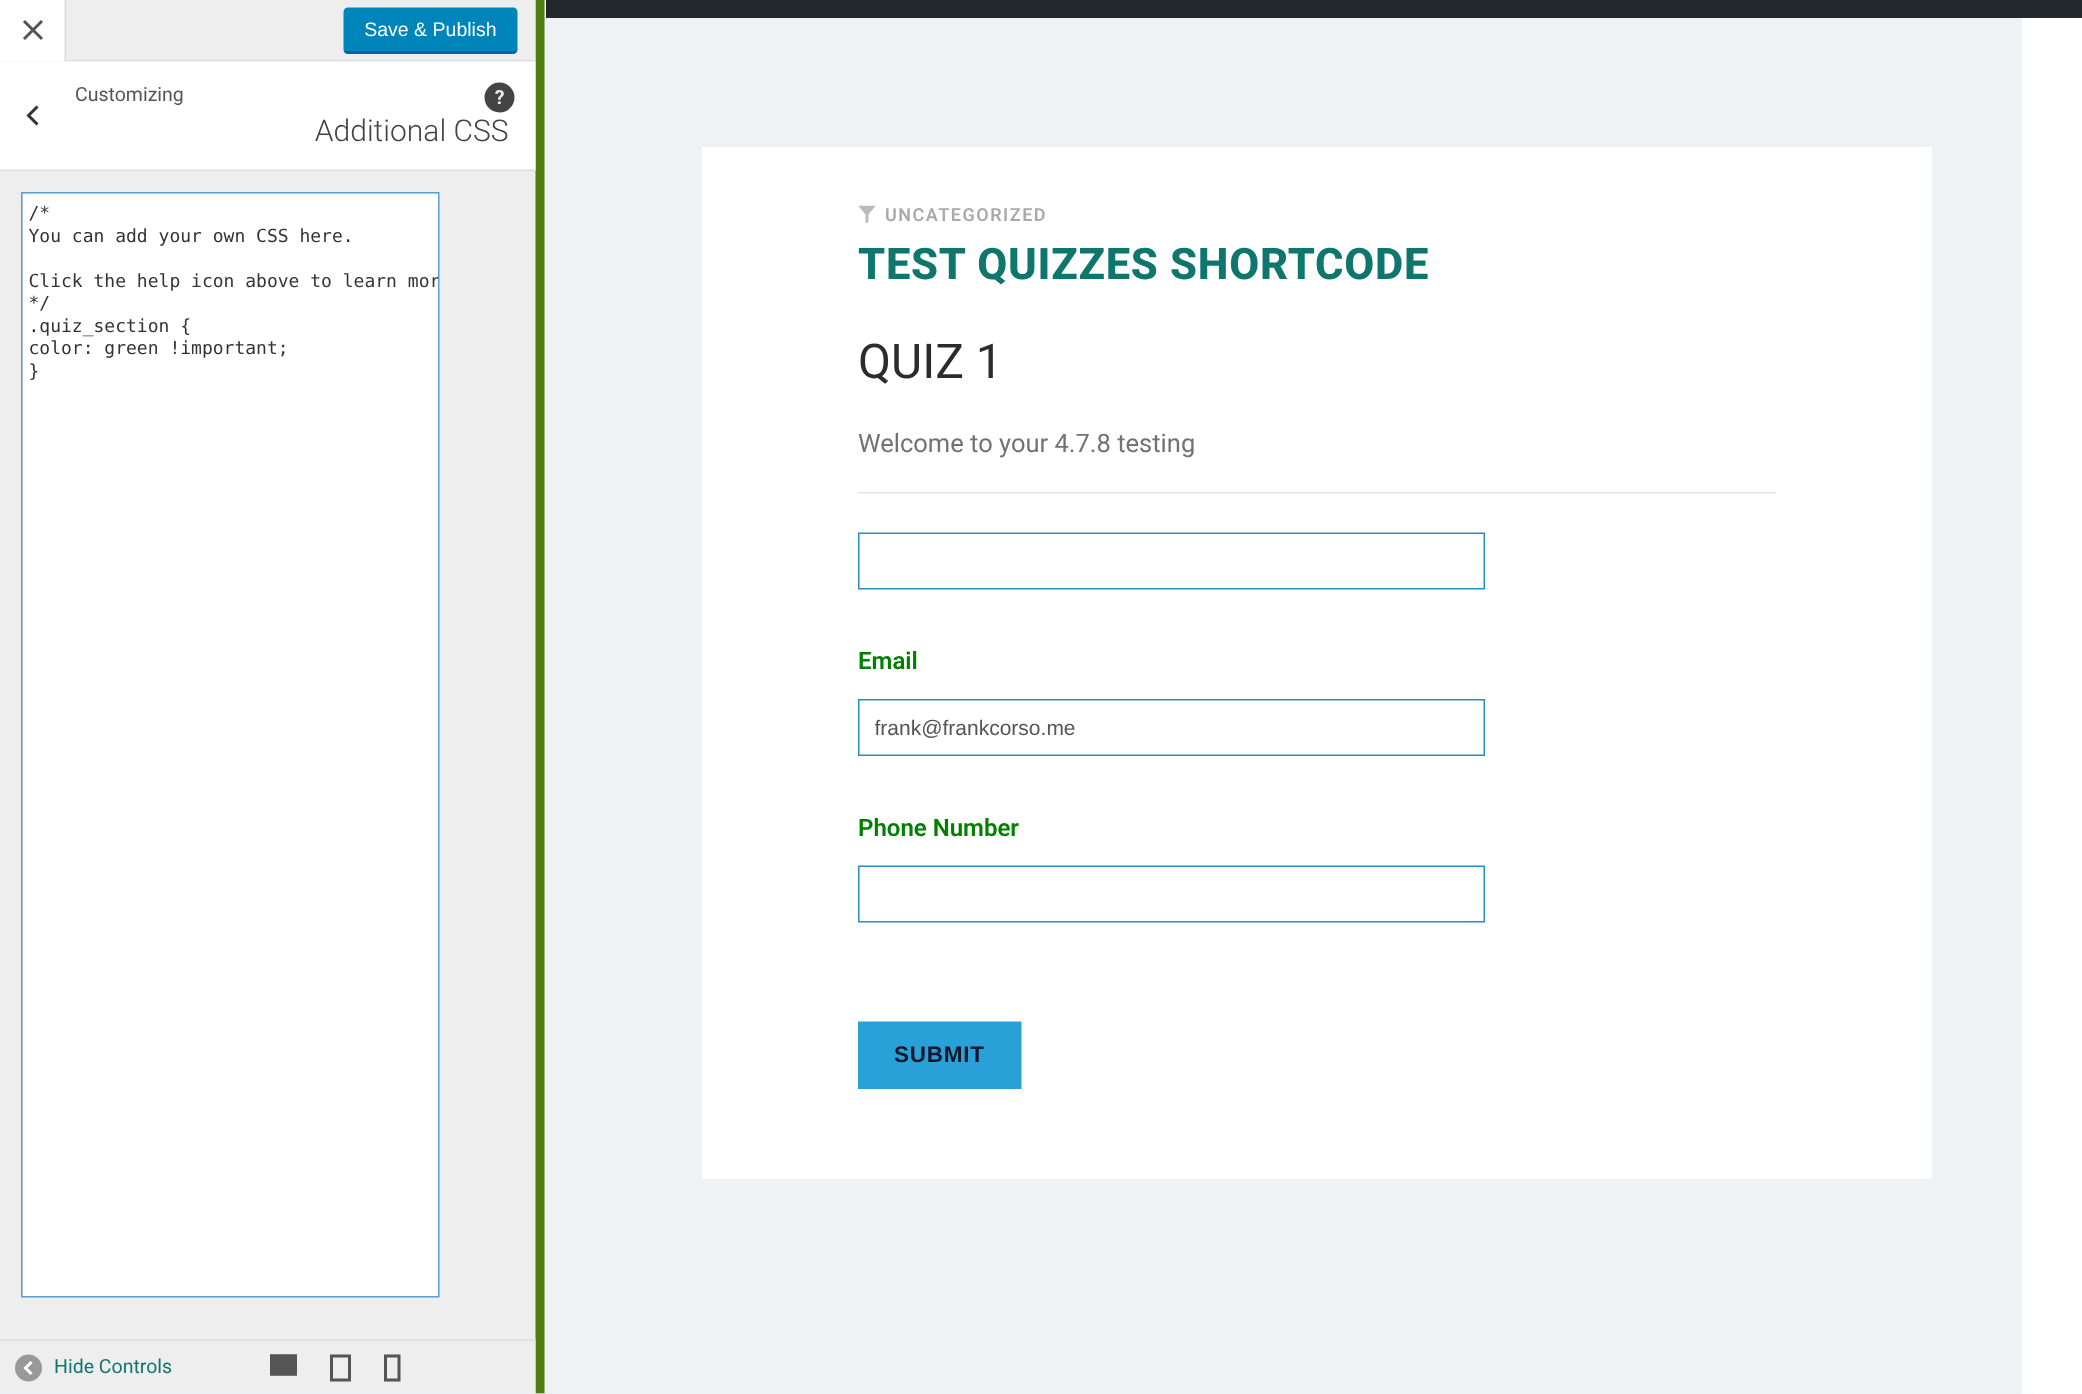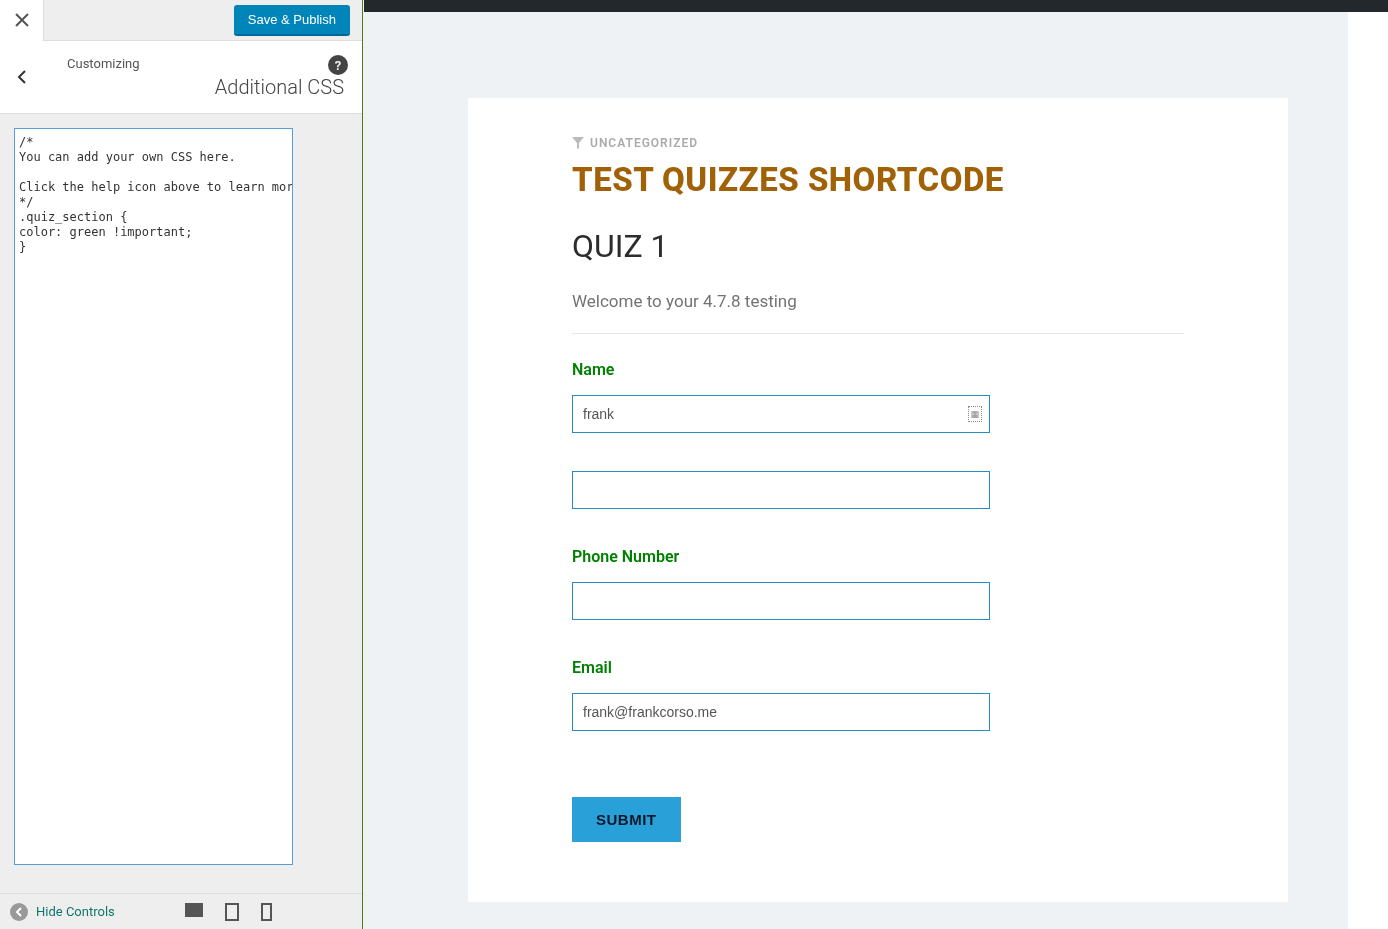--- a/index.html
+++ b/index.html
@@ -3,31 +3,31 @@
   <meta charset="utf-8">
   <style>
     * { box-sizing: border-box; margin: 0; padding: 0; }
     html, body { width: 1388px; height: 929px; font-family: -apple-system, BlinkMacSystemFont, "Segoe UI", Roboto, sans-serif; overflow: hidden; }
     body { display: flex; flex-direction: column; background: #eef2f5; }
 
     
     .adminbar { height: 12px; background: #23282d; position: absolute; top:0; left:364px; right:0; }
 
     
-    .sidebar { width: 363px; height: 100%; border-right: 1px solid #4d7c0f; display: flex; flex-direction: column; background:#eee; }
+    .sidebar { width: 363px; height: 100%; border-right: 6px solid #4d7c0f; display: flex; flex-direction: column; background:#eee; }
 
     .sb-topbar { height: 41px; display: flex; align-items:center; justify-content:space-between; background:#eee; border-bottom:1px solid #ddd; }
     .sb-close { width:44px; height:41px; display:flex; align-items:center; justify-content:center; background:#fff; border-right:1px solid #ddd;}
     .sb-close svg{ width:14px;height:14px; stroke:#555; stroke-width:2;}
     .sb-publish { background:#0085ba; color:#fff; border:none; padding:7px 14px; margin-right:12px; font-size:13px; border-radius:3px; border-bottom:2px solid #006799; cursor:pointer;}
 
     .sb-breadcrumb { background:#fff; border-bottom:1px solid #ddd; display:flex; align-items:center; padding:14px 18px 14px 0; position:relative; }
     .sb-back { width:44px; height:44px; display:flex;align-items:center;justify-content:center; cursor:pointer;}
     .sb-back svg{width:14px;height:14px; stroke:#333; stroke-width:2;}
-    .sb-bc-text { flex:1; margin-left:23px;}
+    .sb-bc-text { flex:1; margin-left:6px;}
     .sb-customizing{ font-size:13px; color:#555; font-weight:400;}
     .sb-section-title{ font-size:20px; color:#444; font-weight:300; margin-top:4px;text-align:right;}
     .sb-help{ position:absolute; right:14px; top:14px; width:20px; height:20px; border-radius:50%; background:#444; color:#eee; display:flex;align-items:center;justify-content:center; font-size:13px; font-weight:bold; cursor:pointer;}
 
     .code-area { margin:14px; flex:1; }
     .code-editor { width:279px; height:737px; background:#fff; border:1px solid #5b9dd9; font-family: Menlo, Consolas, monospace; font-size:12px; line-height:15px; padding:6px 4px; color:#333; resize:none; outline:none; white-space:pre; overflow:auto;}
 
     .sb-footer { height:36px; border-top:1px solid #ddd; background:#eee; display:flex; align-items:center; padding:0 10px; gap:24px; }
     .hide-controls{ display:flex; align-items:center; gap:8px; color:#0f766e; font-size:13px; cursor:pointer;}
     .hide-controls .chev{ width:18px;height:18px;border-radius:50%; background:#999; display:flex;align-items:center;justify-content:center;}
@@ -36,21 +36,21 @@
     .device-icons span{ width:16px;height:16px; border:2px solid #555;}
     .device-icons .desktop{ width:18px;height:14px; position:relative; background:#555;}
     .device-icons .tablet{ width:14px; height:18px;}
     .device-icons .mobile{ width:11px; height:18px;}
 
     
     .preview { position:absolute; left:364px; top:12px; right:0; bottom:0; background:#eef2f5; overflow:auto; border-right:40px solid #fff;padding-left:44px;}
     .page-card{ width:820px; margin:86px auto 0; background:#fff; padding:38px 104px 60px; }
     .category-label{ color:#aaa; font-size:12px; letter-spacing:1px; font-weight:600; display:flex; align-items:center; gap:6px; margin-bottom:10px;}
     .category-label svg{width:12px;height:12px;fill:#bbb;}
-    .post-title{ font-size:33px; font-weight:800; color:#a16207; letter-spacing:0.5px; margin-bottom:28px;}
+    .post-title{ font-size:29px; font-weight:800; color:#0f766e; letter-spacing:0.5px; margin-bottom:28px;}
     .quiz-title{ font-size:32px; font-weight:400; color:#2c2c2c; margin-bottom:26px;}
     .welcome{ font-size:17px; color:#737373; margin-bottom:22px;}
     hr.divider{ border:none; border-top:1px solid #e6e6e6; margin-bottom:26px;}
 
     .field{ margin-bottom:38px;}
     .field label{ display:block; font-size:16px; font-weight:600; color:green; margin-bottom:16px;}
     .field input{ width:418px; height:38px; border:1px solid #268fbd; padding:0 10px; font-size:14px; color:#555; outline:none; background:#fff;}
     .field .with-icon{ position:relative; width:418px; }
     .field .input-icon{ position:absolute; right:8px; top:50%; transform:translateY(-50%); width:14px;height:16px; border:1px dotted #888; display:flex;align-items:center;justify-content:center; font-size:9px; color:#888;}
 
@@ -121,38 +121,31 @@
         <svg viewBox="0 0 12 12">
             <path d="M0 0 H12 L7 6 V11 L5 12 V6 Z"></path>
           </svg>
         <span>UNCATEGORIZED</span>
       </div>
       <h1 class="post-title">TEST QUIZZES SHORTCODE</h1>
       <h2 class="quiz-title">QUIZ 1</h2>
       <p class="welcome">Welcome to your 4.7.8 testing</p>
       <hr class="divider">
 
-      <div class="field">
-        <label>Name</label>
-        <div class="with-icon">
-          <input type="text" value="frank" style="">
-          <span class="input-icon">▦</span>
-        </div>
-      </div>
 
       <div class="field">
-        <input type="text" value="" style="">
-      </div>
-
-      <div class="field">
-        <label>Phone Number</label>
         <input type="text" value="" style="">
       </div>
 
       <div class="field">
         <label>Email</label>
         <input type="text" value="frank@frankcorso.me" style="">
       </div>
 
+      <div class="field">
+        <label>Phone Number</label>
+        <input type="text" value="" style="">
+      </div>
+
       <button class="submit-btn">SUBMIT</button>
     </div>
   </div>
 </div>
 
 </body></html>

